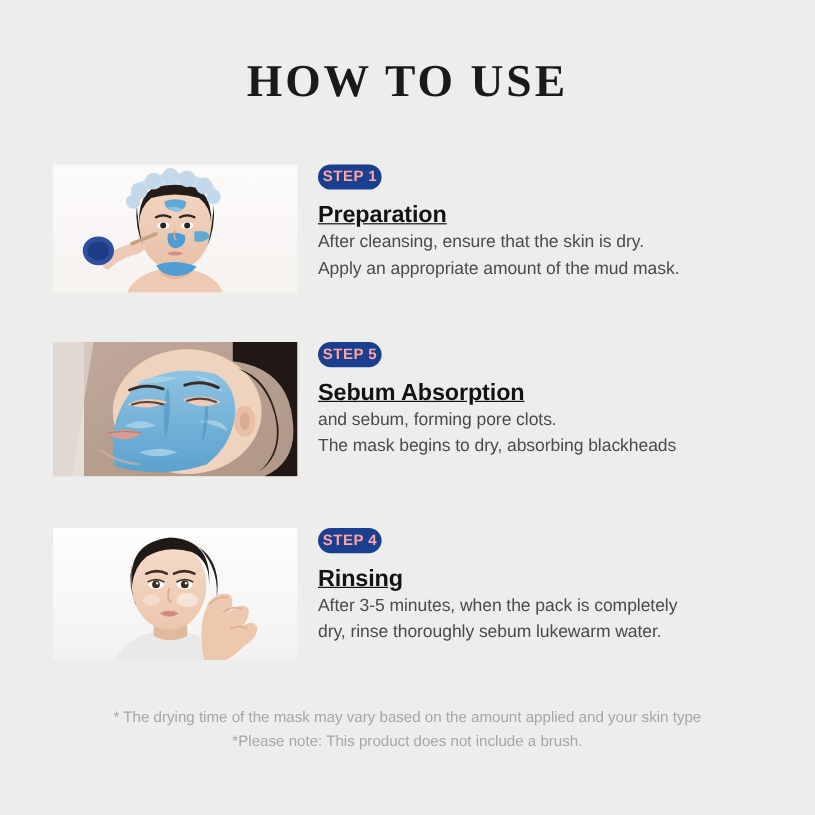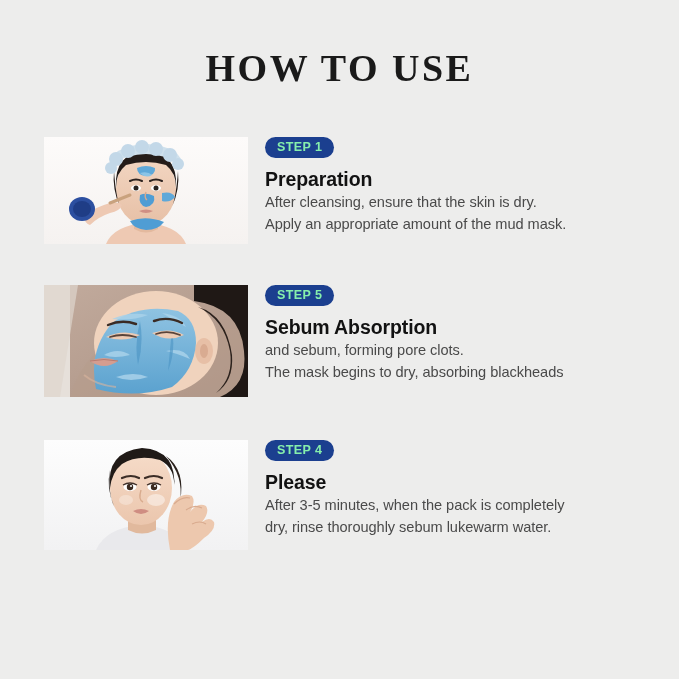--- a/index.html
+++ b/index.html
@@ -66,38 +66,39 @@
   .step-body {
     position: absolute;
     left: 221px;
     top: 0;
     width: 400px;
   }
 
   .badge {
     display: inline-block;
     background: #1b3f8f;
-    color: #86efac;
+    color: #fca5a5;
     font-size: 12.5px;
     font-weight: 700;
     letter-spacing: 0.4px;
     line-height: 21px;
     height: 21px;
-    padding: 0 12px;
+    padding: 0 4px;
     border-radius: 11px;
     white-space: nowrap;
   }
 
   .step-title {
     margin-top: 9px;
     font-size: 19.5px;
     font-weight: 700;
     color: #121212;
     letter-spacing: -0.1px;
     line-height: 24px;
+    text-decoration: underline;
   }
 
   .step-desc {
     margin-top: 0;
     font-size: 14.6px;
     color: #4a4a4a;
     line-height: 22px;
     letter-spacing: -0.05px;
   }
   .step-desc span { display: block; }
@@ -301,22 +302,26 @@
         <ellipse cx="82" cy="60" rx="7" ry="5" fill="#ffffff" opacity="0.3"></ellipse>
 
         <path d="M126 110 Q120 80 130 62 Q138 52 148 56 Q152 62 146 72 Q154 62 162 66 Q166 72 158 82 Q166 76 170 82 Q172 90 160 98 Q150 108 144 110 Z" fill="#edc8ae"></path>
         <path d="M130 64 Q138 56 146 58" stroke="#d9ab8f" stroke-width="1.2" fill="none"></path>
         <path d="M142 70 Q150 64 158 68" stroke="#d9ab8f" stroke-width="1.2" fill="none"></path>
         <path d="M148 84 Q156 80 162 84" stroke="#d9ab8f" stroke-width="1.2" fill="none"></path>
       </svg>
     </div>
     <div class="step-body">
       <div class="badge">STEP 4</div>
-      <div class="step-title">Please</div>
+      <div class="step-title">Rinsing</div>
       <div class="step-desc">
         <span>After 3-5 minutes, when the pack is completely</span>
         <span>dry, rinse thoroughly sebum lukewarm water.</span>
       </div>
     </div>
   </div>
 
+  <div class="footer">
+    <span>* The drying time of the mask may vary based on the amount applied and your skin type</span>
+    <span>*Please note: This product does not include a brush.</span>
+  </div>
 
 </div>
 
 </body></html>

